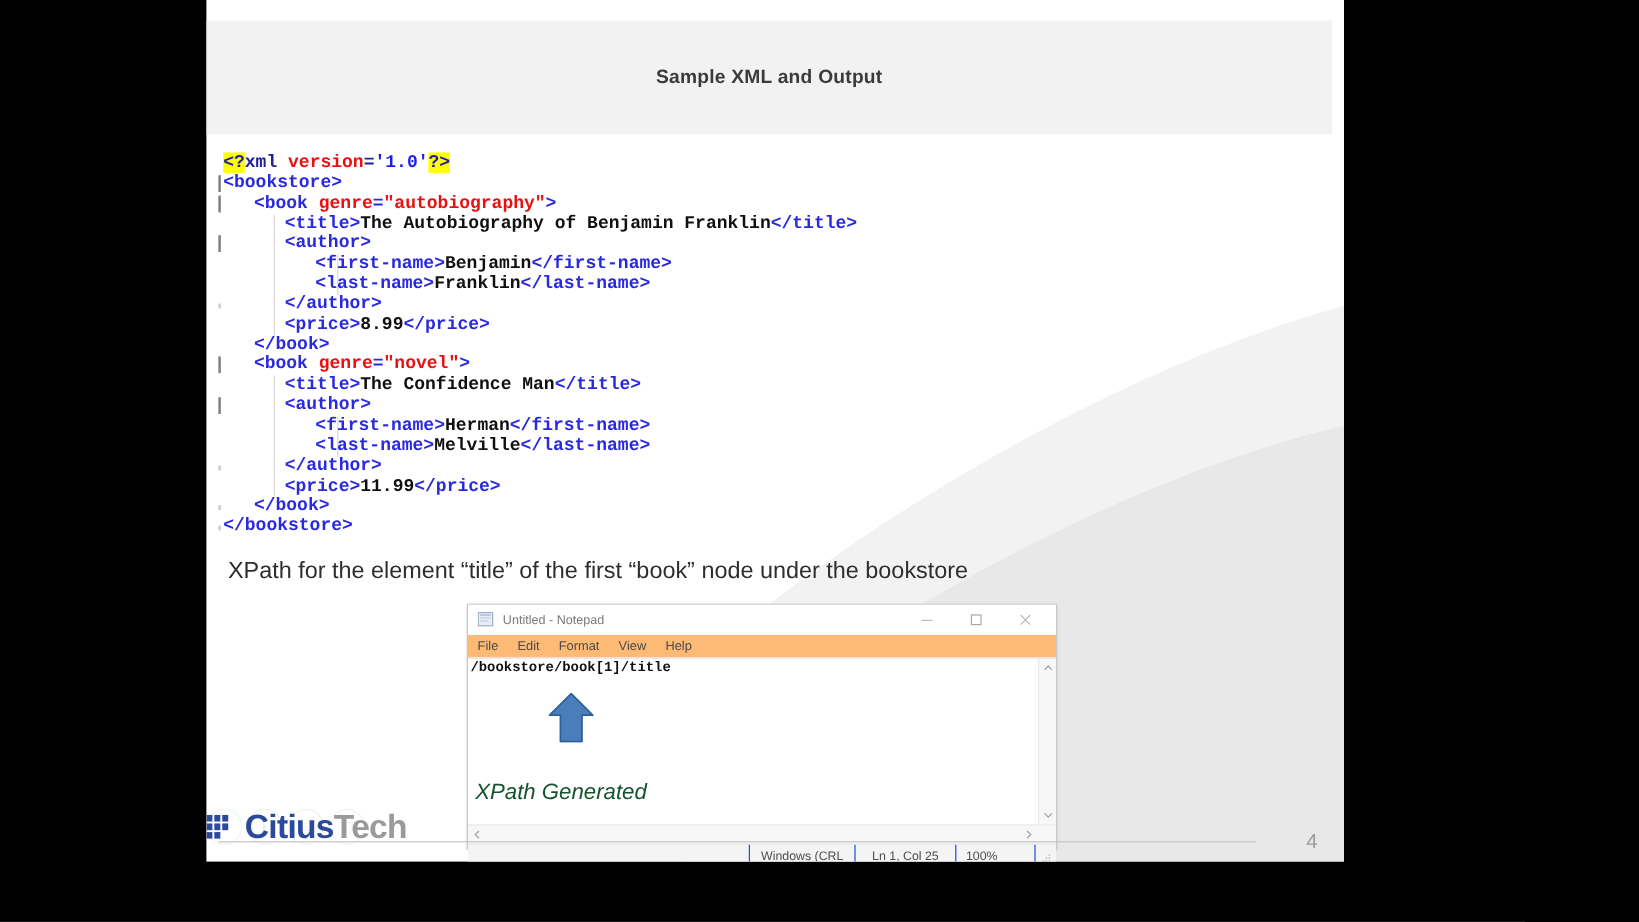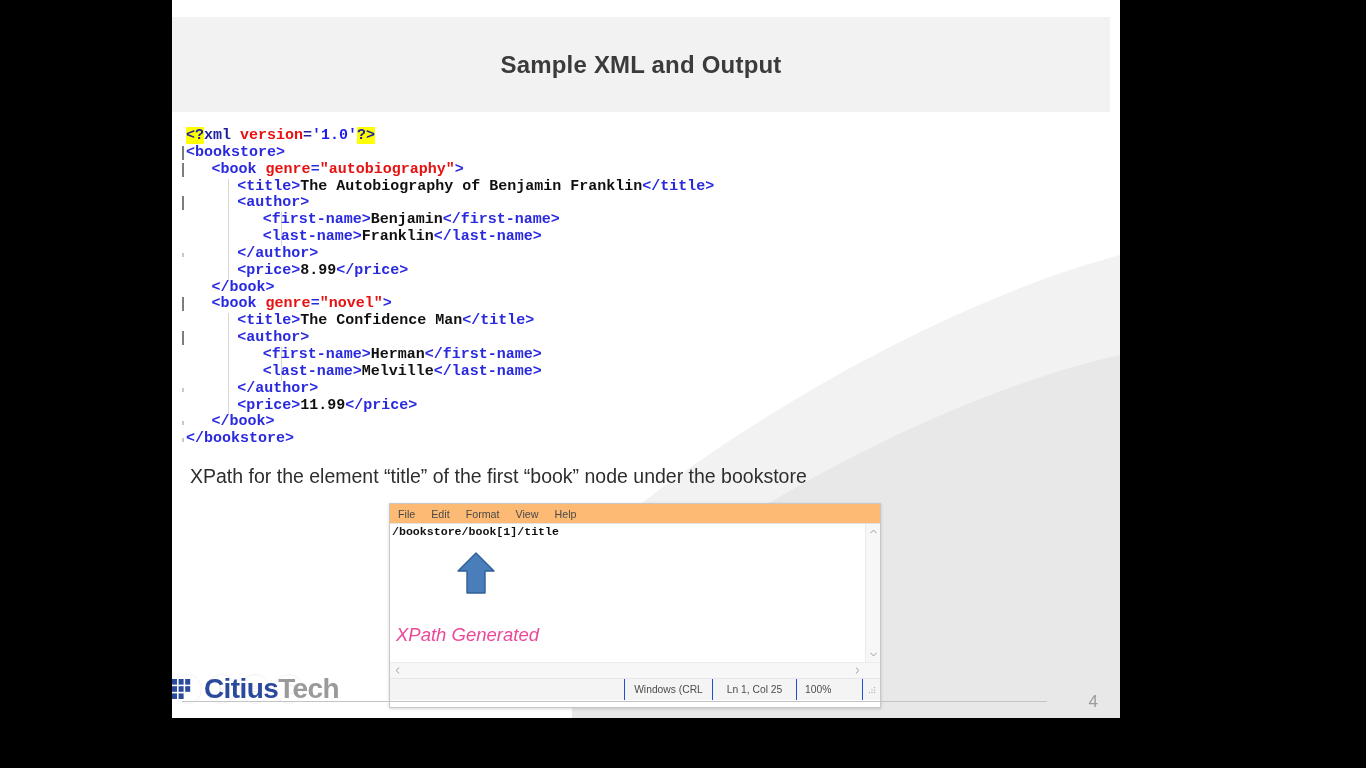--- a/index.html
+++ b/index.html
@@ -48,21 +48,21 @@
   }
   #slide-title {
     position: absolute;
     left: 0;
     top: 0;
     width: 938px;
     height: 95px;
     display: flex;
     align-items: center;
     justify-content: center;
-    font-size: 24px;
+    font-size: 16px;
     font-weight: bold;
     color: #3b3b3b;
     letter-spacing: 0.2px;
   }
 
   
   #xml-block {
     position: absolute;
     left: 4px;
     top: 128px;
@@ -190,21 +190,21 @@
     position: absolute;
     left: 66px;
     top: 28px;
   }
   #np-annot {
     position: absolute;
     left: 6px;
     top: 100px;
     font-size: 18.5px;
     font-style: italic;
-    color: #ec4899;
+    color: #14532d;
     white-space: nowrap;
   }
 
   
   #np-vscroll {
     position: absolute;
     right: 0px;
     top: 0px;
     width: 15px;
     height: 138px;
@@ -338,20 +338,46 @@
     <div id="title-band">
       <div id="slide-title">Sample XML and Output</div>
     </div>
 
     <div id="xml-block"><div class="xml-line"><span style="position: absolute; left: 10px; top: 0px; white-space: pre;"><span class="hl tagdark">&lt;?</span><span class="tagdark">xml</span><span class="txt"> </span><span class="attr">version</span><span class="tagdark">=</span><span class="val">'1.0'</span><span class="hl tagdark">?&gt;</span></span></div><div class="xml-line"><span class="bar"></span><span style="position: absolute; left: 10px; top: 0px; white-space: pre;"><span class="tag">&lt;bookstore&gt;</span></span></div><div class="xml-line"><span class="bar"></span><span style="position: absolute; left: 35.6px; top: 0px; white-space: pre;"><span class="tag">&lt;book </span><span class="attr">genre</span><span class="tag">=</span><span class="attr">"autobiography"</span><span class="tag">&gt;</span></span></div><div class="xml-line"><span class="guide g1"></span><span style="position: absolute; left: 61.2px; top: 0px; white-space: pre;"><span class="tag">&lt;title&gt;</span><span class="txt">The Autobiography of Benjamin Franklin</span><span class="tag">&lt;/title&gt;</span></span></div><div class="xml-line"><span class="bar"></span><span class="guide g1"></span><span style="position: absolute; left: 61.2px; top: 0px; white-space: pre;"><span class="tag">&lt;author&gt;</span></span></div><div class="xml-line"><span class="guide g1"></span><span class="guide g2"></span><span style="position: absolute; left: 86.8px; top: 0px; white-space: pre;"><span class="tag">&lt;first-name&gt;</span><span class="txt">Benjamin</span><span class="tag">&lt;/first-name&gt;</span></span></div><div class="xml-line"><span class="guide g1"></span><span class="guide g2"></span><span style="position: absolute; left: 86.8px; top: 0px; white-space: pre;"><span class="tag">&lt;last-name&gt;</span><span class="txt">Franklin</span><span class="tag">&lt;/last-name&gt;</span></span></div><div class="xml-line"><span class="bar faint"></span><span class="guide g1"></span><span style="position: absolute; left: 61.2px; top: 0px; white-space: pre;"><span class="tag">&lt;/author&gt;</span></span></div><div class="xml-line"><span class="guide g1"></span><span style="position: absolute; left: 61.2px; top: 0px; white-space: pre;"><span class="tag">&lt;price&gt;</span><span class="txt">8.99</span><span class="tag">&lt;/price&gt;</span></span></div><div class="xml-line"><span style="position: absolute; left: 35.6px; top: 0px; white-space: pre;"><span class="tag">&lt;/book&gt;</span></span></div><div class="xml-line"><span class="bar"></span><span style="position: absolute; left: 35.6px; top: 0px; white-space: pre;"><span class="tag">&lt;book </span><span class="attr">genre</span><span class="tag">=</span><span class="attr">"novel"</span><span class="tag">&gt;</span></span></div><div class="xml-line"><span class="guide g1"></span><span style="position: absolute; left: 61.2px; top: 0px; white-space: pre;"><span class="tag">&lt;title&gt;</span><span class="txt">The Confidence Man</span><span class="tag">&lt;/title&gt;</span></span></div><div class="xml-line"><span class="bar"></span><span class="guide g1"></span><span style="position: absolute; left: 61.2px; top: 0px; white-space: pre;"><span class="tag">&lt;author&gt;</span></span></div><div class="xml-line"><span class="guide g1"></span><span class="guide g2"></span><span style="position: absolute; left: 86.8px; top: 0px; white-space: pre;"><span class="tag">&lt;first-name&gt;</span><span class="txt">Herman</span><span class="tag">&lt;/first-name&gt;</span></span></div><div class="xml-line"><span class="guide g1"></span><span class="guide g2"></span><span style="position: absolute; left: 86.8px; top: 0px; white-space: pre;"><span class="tag">&lt;last-name&gt;</span><span class="txt">Melville</span><span class="tag">&lt;/last-name&gt;</span></span></div><div class="xml-line"><span class="bar faint"></span><span class="guide g1"></span><span style="position: absolute; left: 61.2px; top: 0px; white-space: pre;"><span class="tag">&lt;/author&gt;</span></span></div><div class="xml-line"><span class="guide g1"></span><span style="position: absolute; left: 61.2px; top: 0px; white-space: pre;"><span class="tag">&lt;price&gt;</span><span class="txt">11.99</span><span class="tag">&lt;/price&gt;</span></span></div><div class="xml-line"><span class="bar faint"></span><span style="position: absolute; left: 35.6px; top: 0px; white-space: pre;"><span class="tag">&lt;/book&gt;</span></span></div><div class="xml-line"><span class="bar faint"></span><span style="position: absolute; left: 10px; top: 0px; white-space: pre;"><span class="tag">&lt;/bookstore&gt;</span></span></div></div>
 
     <div id="xpath-caption">XPath for the element “title” of the first “book” node under the bookstore</div>
 
     <div id="notepad">
 
+      <div id="np-titlebar">
+        <div id="np-icon">
+          <svg width="14" height="13" viewBox="0 0 14 13">
+            <rect x="0.5" y="0.5" width="12" height="11" fill="#e9eef5" stroke="#9bb0cc"></rect>
+            <rect x="2" y="2" width="9" height="1" fill="#9bb0cc"></rect>
+            <rect x="2" y="4.5" width="9" height="1" fill="#c3d0e0"></rect>
+            <rect x="2" y="7" width="7" height="1" fill="#c3d0e0"></rect>
+          </svg>
+        </div>
+        <div id="np-title-text">Untitled - Notepad</div>
+        <div class="np-winbtn" id="np-min">
+          <svg width="11" height="11" viewBox="0 0 11 11">
+              <rect x="1" y="5.5" width="9" height="1" fill="#bdbdbd"></rect>
+            </svg>
+        </div>
+        <div class="np-winbtn" id="np-max">
+          <svg width="11" height="11" viewBox="0 0 11 11">
+              <rect x="1.5" y="1.5" width="8" height="8" fill="none" stroke="#a8a8a8"></rect>
+            </svg>
+        </div>
+        <div class="np-winbtn" id="np-close">
+          <svg width="11" height="11" viewBox="0 0 11 11">
+            <path d="M1.5,1.5 L9.5,9.5 M9.5,1.5 L1.5,9.5" stroke="#bdbdbd" stroke-width="1.1" fill="none"></path>
+          </svg>
+        </div>
+      </div>
 
       <div id="np-menubar">
         <span>File</span>
         <span>Edit</span>
         <span>Format</span>
         <span>View</span>
         <span>Help</span>
       </div>
 
       <div id="np-body">

